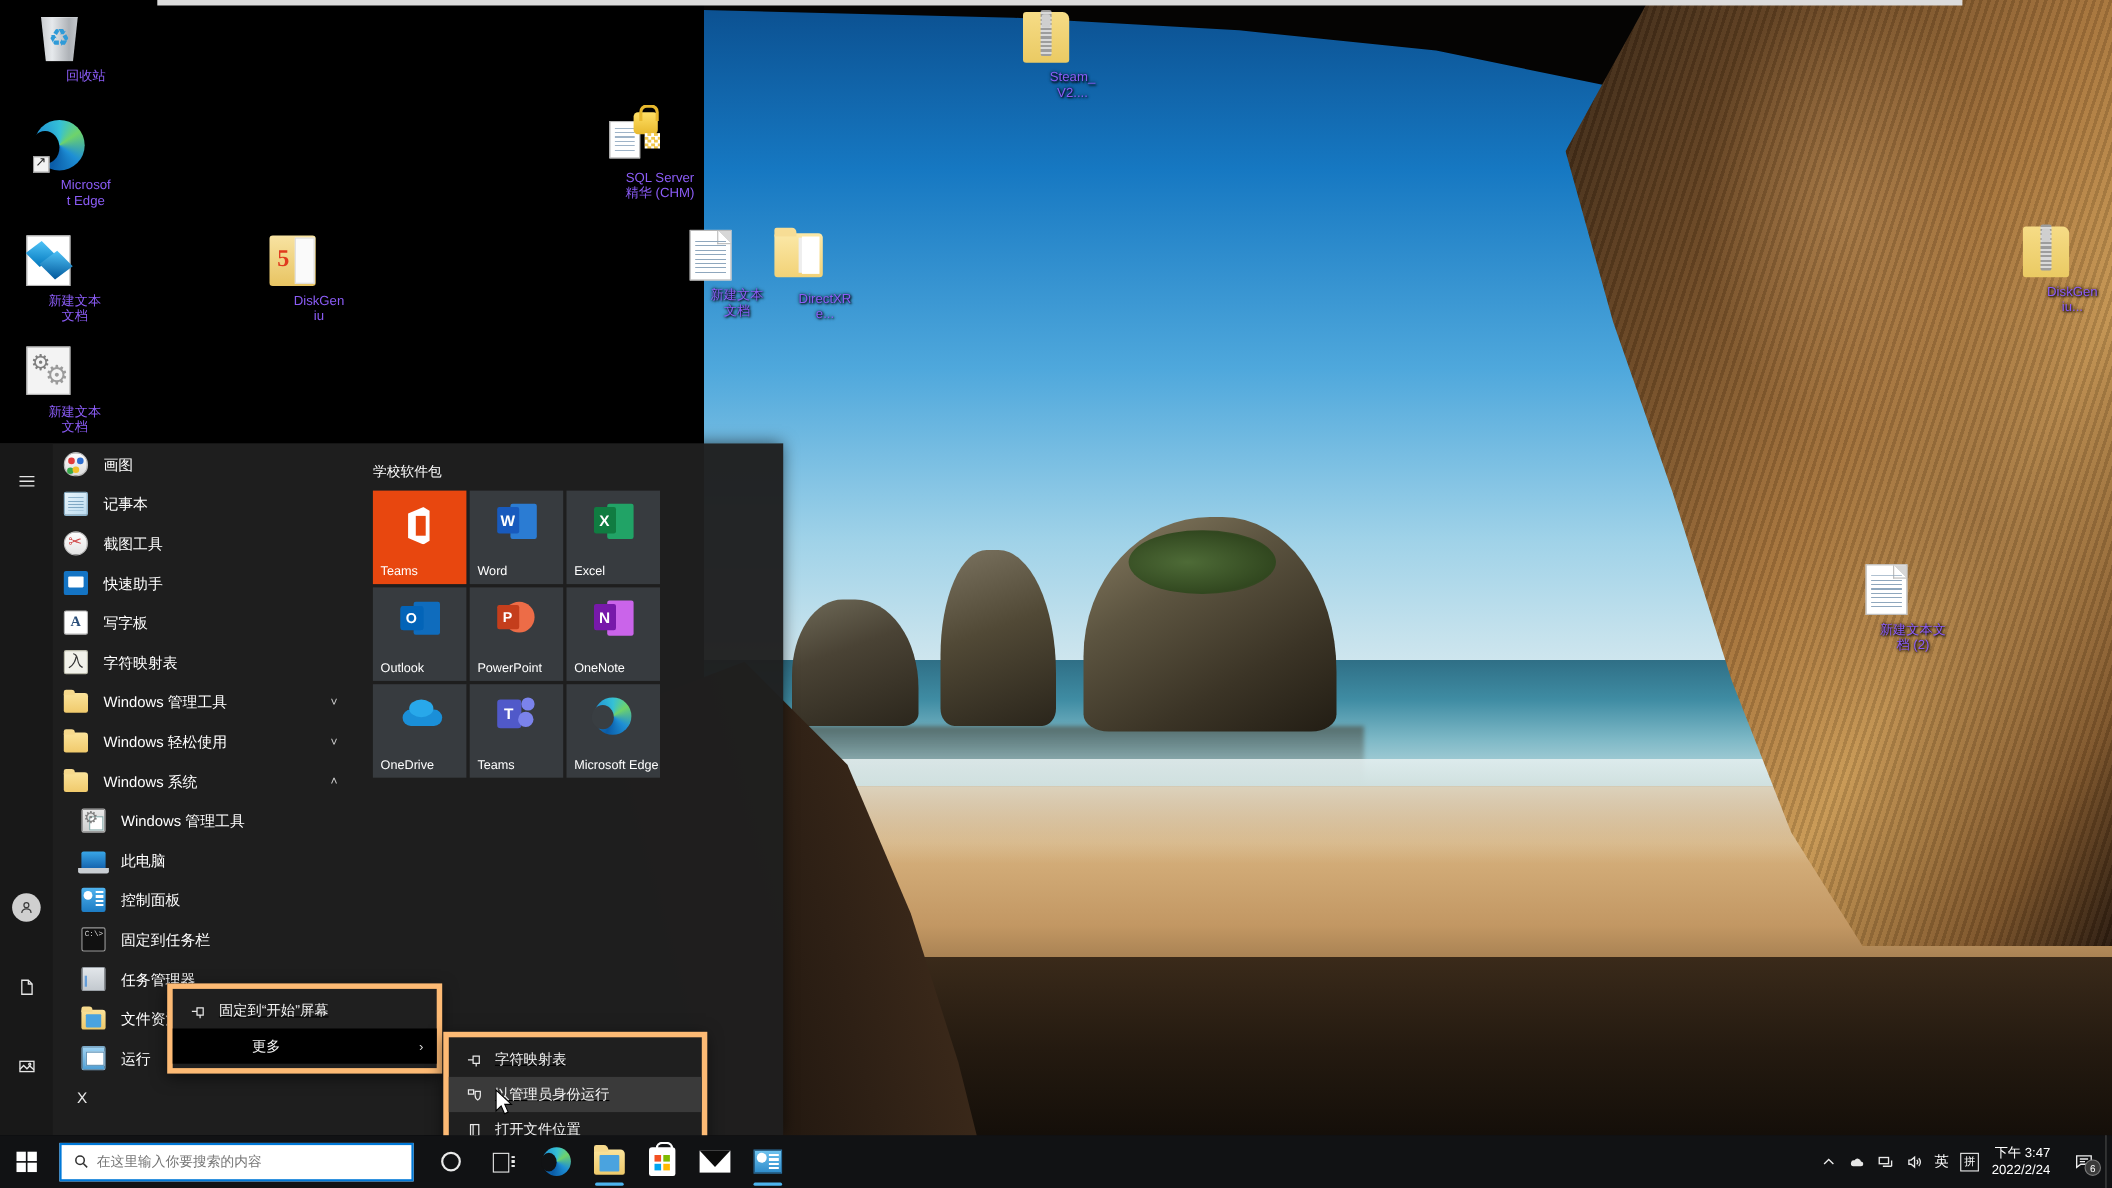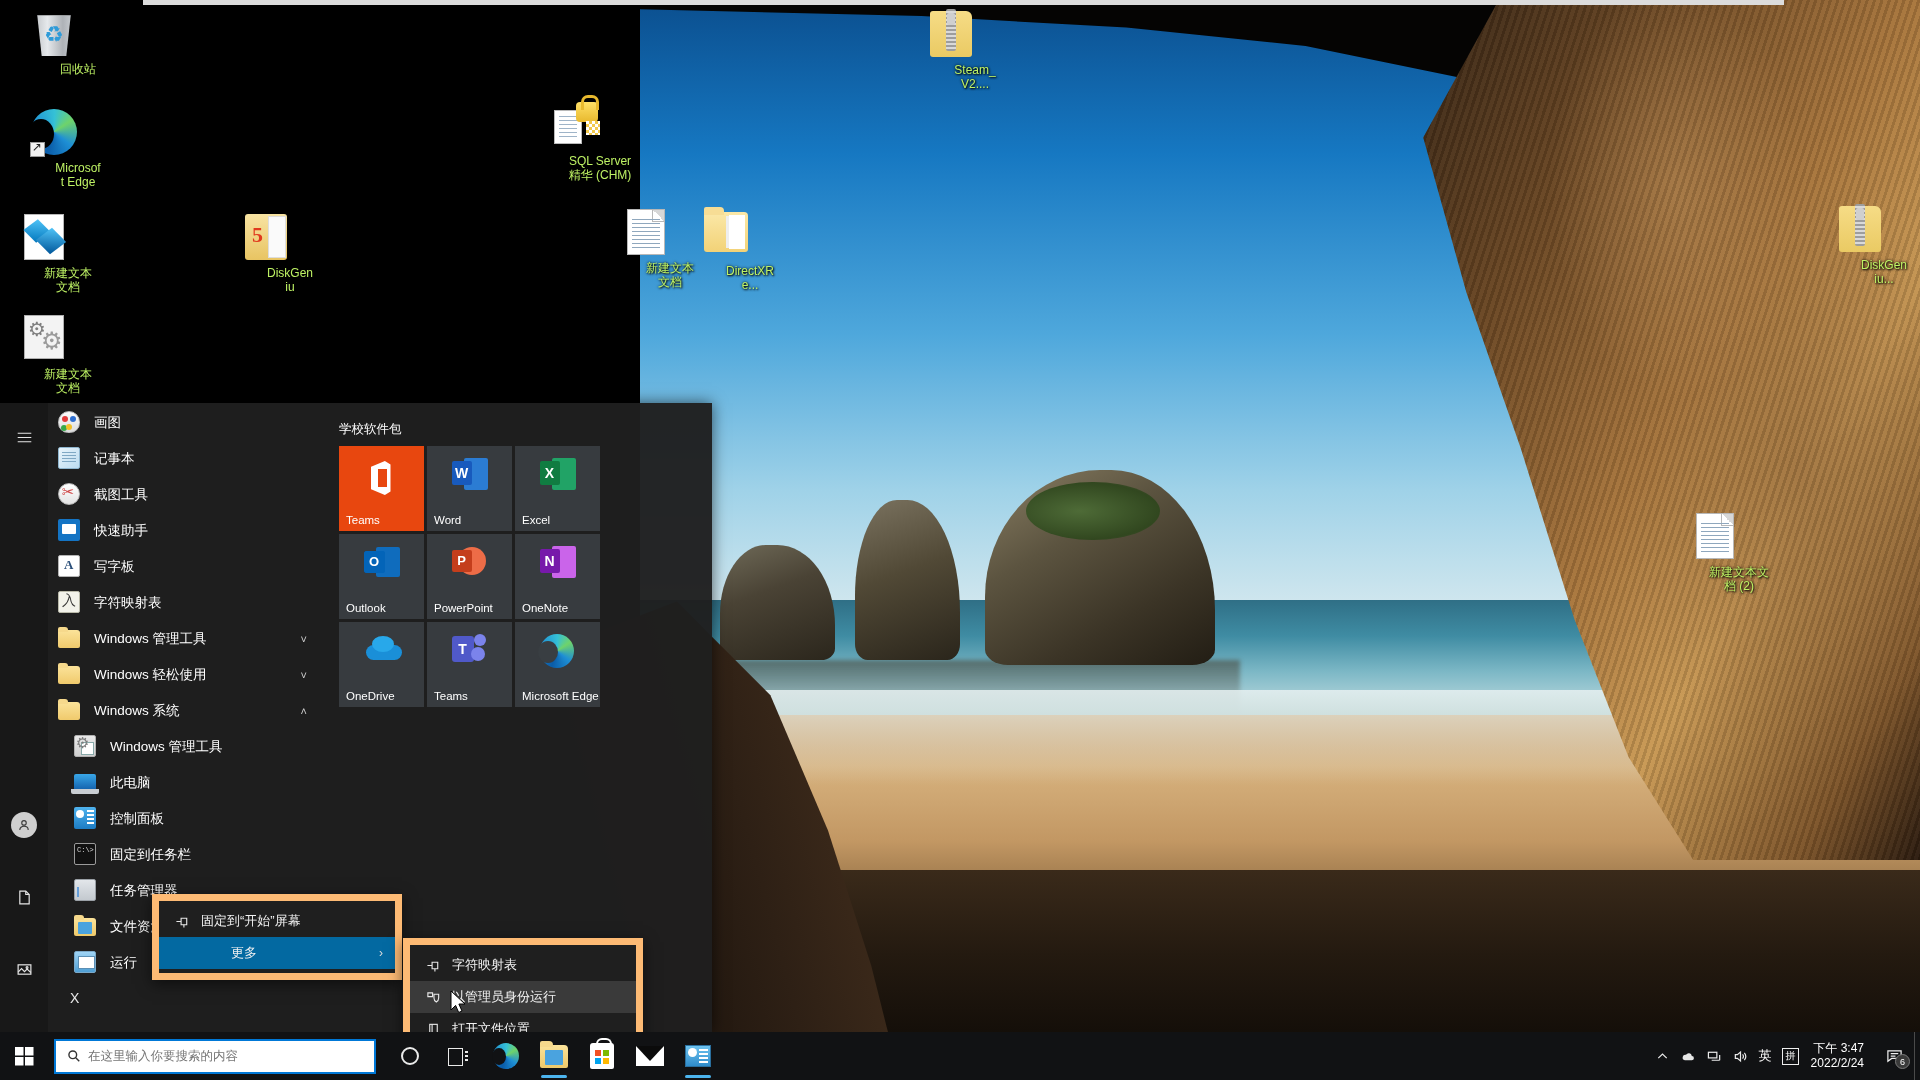--- a/index.html
+++ b/index.html
@@ -87,21 +87,21 @@
     filter: blur(2px);
   }
 
   
   .desk-icon {
     position: absolute; width: 96px; text-align: center; cursor: default;
     user-select: none;
   }
   .desk-icon .glyph { width: 48px; height: 48px; margin: 0 auto 4px; position: relative; }
   .desk-icon .label {
-    font-size: 12px; line-height: 14px; color: #bef264;
+    font-size: 12px; line-height: 14px; color: #8b5cf6;
     text-shadow: 0 0 3px #000, 1px 1px 2px #000;
     word-break: break-all;
     margin-left: 48px;
   }
 
   
   .ic-bin { width:44px; height:46px; margin:2px auto 6px; position:relative;
     background: linear-gradient(90deg,#b9bcc0,#e6e9ec 35%,#aeb2b7 70%,#d3d7db);
     clip-path: polygon(12% 12%, 88% 12%, 78% 100%, 22% 100%);
     border-radius: 3px; }
@@ -286,30 +286,30 @@
   .oi-teams::before{content:"T";position:absolute;left:0;top:2px;width:22px;height:26px;background:#5059c9;color:#fff;
     font-size:14px;font-weight:bold;text-align:center;line-height:26px;border-radius:3px;}
   .oi-teams::after{content:"";position:absolute;right:0;top:0;width:12px;height:12px;border-radius:50%;background:#7b83eb;
     box-shadow: -2px 14px 0 1px #7b83eb;}
   .oi-edge2{width:34px;height:34px;border-radius:50%;position:relative;
     background: conic-gradient(from 200deg,#0a5ca8,#1e8fd5 25%,#35c1d6 45%,#6fd36a 60%,#1e8fd5 80%,#0a5ca8);}
   .oi-edge2 .cut{position:absolute;left:-2px;top:7px;width:20px;height:22px;border-radius:50%;background:#393e42;}
 
   
   .ctxmenu {
-    position: absolute; background: #1f1f1f; border: 7px solid #fdba74;
-    box-shadow: 0 4px 14px rgba(0,0,0,.55); padding: 4px 0; z-index: 40;
+    position: absolute; background: #1f1f1f; border: 5px solid #fdba74;
+    box-shadow: 0 4px 14px rgba(0,0,0,.55); padding: 4px 0; z-index: 40; text-decoration: underline;
   }
   .ctx-item {
     display: flex; align-items: center; height: 32px; padding: 0 14px;
     color: #f2f2f2; font-size: 13px; position: relative; white-space: nowrap;
   }
   .ctx-item .cx-ico { width: 18px; margin-right: 10px; display:flex; align-items:center; justify-content:center; }
   .ctx-item .cx-ico svg { width: 15px; height: 15px; fill: none; stroke: #e8e8e8; stroke-width: 1.2; }
-  .ctx-item.selected { background: #0369a1; padding-left: 44px; }
+  .ctx-item.selected { background: #000000; padding-left: 44px; }
   .ctx-item.hover    { background: #3a3a3a; }
   .ctx-item .submenu-arrow { position: absolute; right: 12px; color: #dcdcdc; font-size: 12px; }
 
   #ctx-main { left: 152px; top: 894px; width: 250px; }
   #ctx-sub  { left: 403px; top: 938px; width: 240px; }
 
   .cursor { position: absolute; left: 450px; top: 990px; z-index: 60; pointer-events:none; }
   .cursor svg { width: 18px; height: 26px; }
 
   

